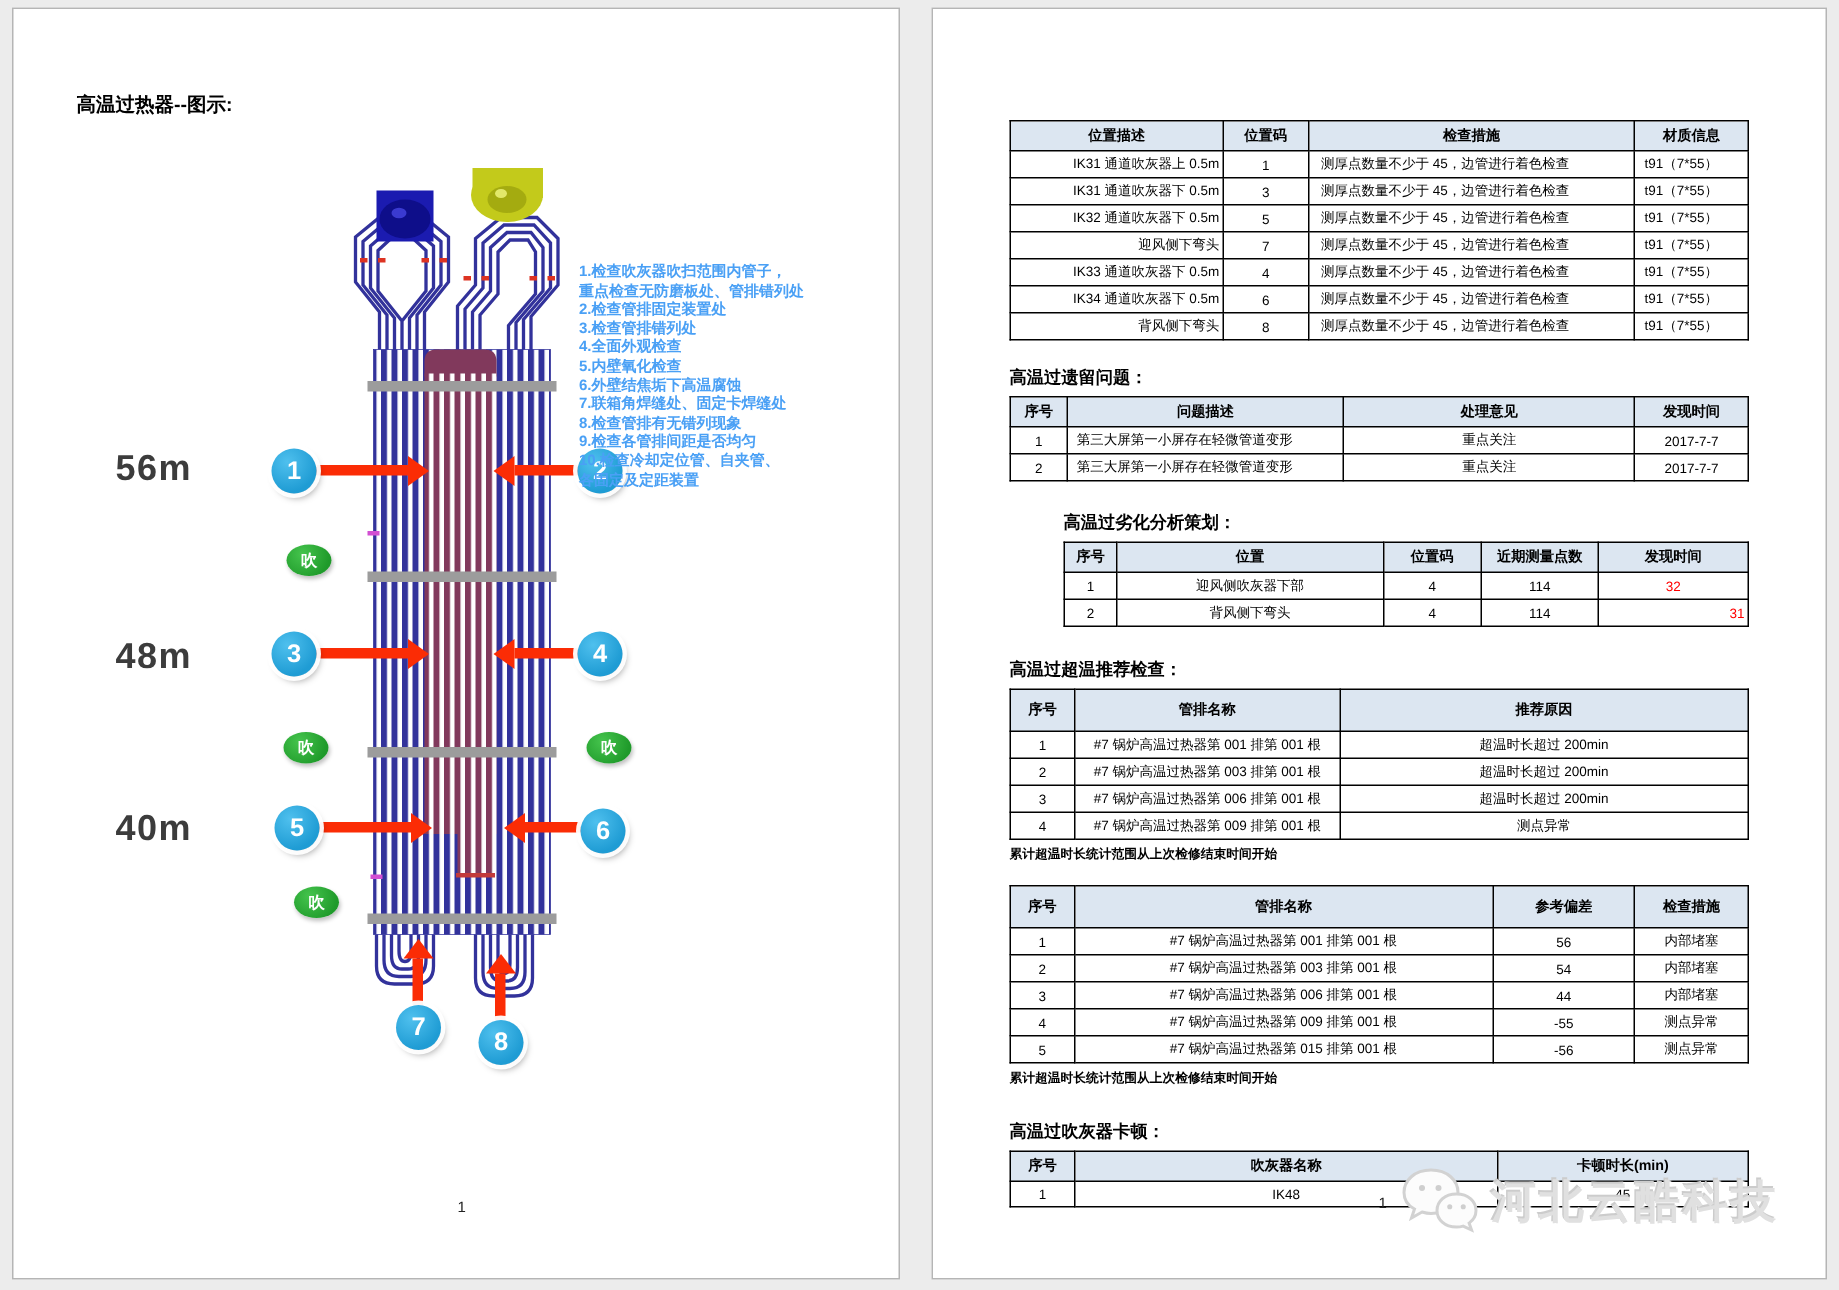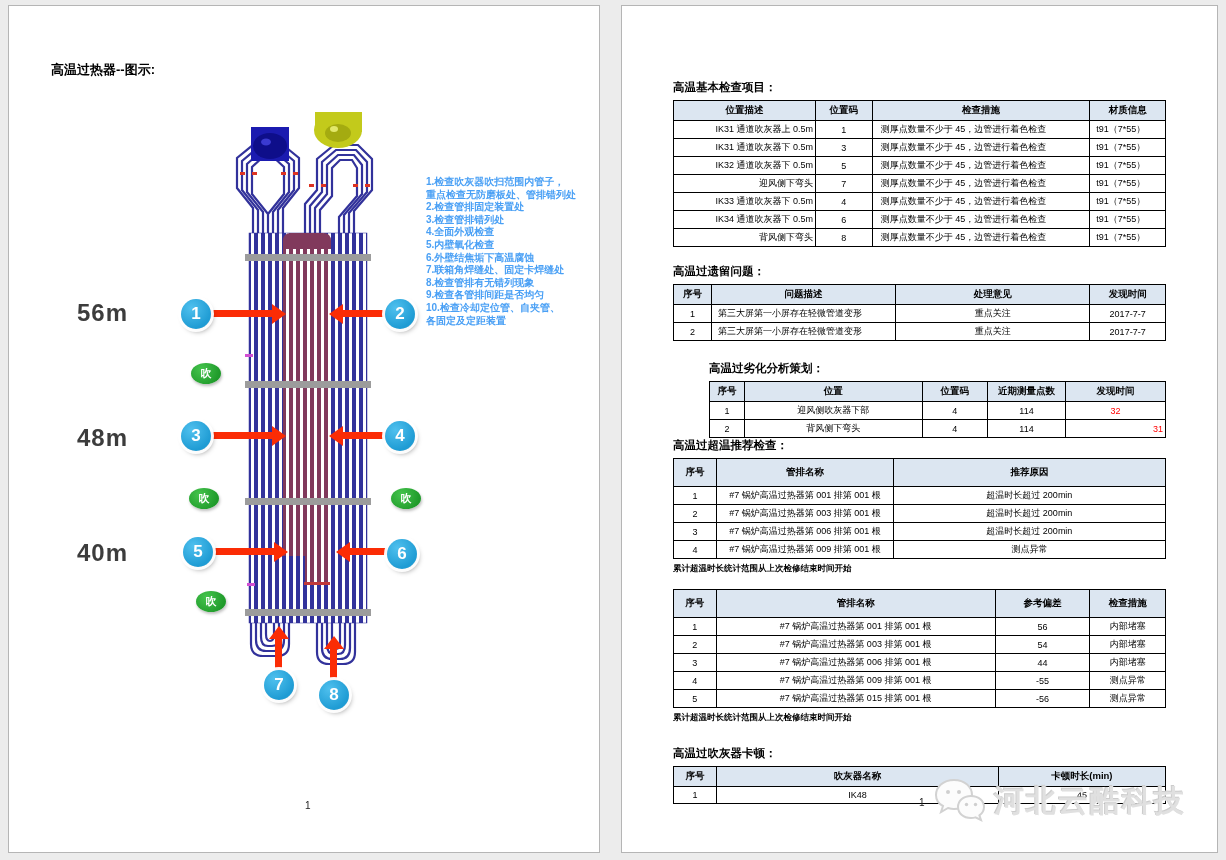--- a/index.html
+++ b/index.html
@@ -35,21 +35,21 @@
     border-top:10px solid transparent;border-bottom:10px solid transparent;border-right:14px solid #fb2c05;}
   .arrow-u::before{content:"";position:absolute;top:-13px;left:-6.5px;width:0;height:0;
     border-left:10px solid transparent;border-right:10px solid transparent;border-bottom:13px solid #fb2c05;}
   .blow{
     position:absolute;width:30px;height:21px;border-radius:50%;
     background:radial-gradient(circle at 35% 30%, #45c44d, #1f9a2a 75%);
     color:#fff;font-size:11px;font-weight:bold;display:flex;align-items:center;justify-content:center;
     box-shadow:1px 2px 3px rgba(0,0,0,.25);
   }
   .notes{position:absolute;left:377px;top:170px;width:228px;font-size:10px;line-height:12.6px;
-    color:#4aa0f5;font-weight:bold;margin-left:40px;}
+    color:#4aa0f5;font-weight:bold;}
   .notes span{display:block;}
   .page-num{position:absolute;font-size:10px;color:#222;}
   .pn-left{left:296px;top:794px;}
   .pn-right{left:297px;top:791px;}
 
   
   .content{position:absolute;left:51px;top:0;width:493px;}
   .section-title{font-size:11.5px;font-weight:bold;margin-bottom:5px;}
   .section-title.red{color:#ff0000;}
   .footnote{font-size:8.5px;font-weight:bold;margin-top:4px;}
@@ -63,21 +63,21 @@
   .t1 td:nth-child(1){text-align:right;padding-left:5px;}
   .t1 td:nth-child(3){text-align:left;padding-left:8px;}
   .t1 td:nth-child(4){text-align:left;padding-left:6px;}
   .t2 th:nth-child(1){width:7%;} .t2 th:nth-child(2){width:38%;} .t2 th:nth-child(3){width:40%;} .t2 th:nth-child(4){width:15%;}
   .t2 td:nth-child(2){text-align:left;padding-left:6px;}
   .t3 th:nth-child(1){width:7%;} .t3 th:nth-child(2){width:40%;} .t3 th:nth-child(3){width:14%;} .t3 th:nth-child(4){width:17%;} .t3 th:nth-child(5){width:22%;}
   .t4 th:nth-child(1){width:8%;} .t4 th:nth-child(2){width:36%;} .t4 th:nth-child(3){width:56%;}
   .t5 th:nth-child(1){width:8%;} .t5 th:nth-child(2){width:58%;} .t5 th:nth-child(3){width:19%;} .t5 th:nth-child(4){width:15%;}
   .t6 th:nth-child(1){width:8%;} .t6 th:nth-child(2){width:58%;} .t6 th:nth-child(3){width:34%;}
   .s1{margin-top:74px;} .s2{margin-top:17px;} .s3{margin-top:20px;margin-left:36px;}
-  .s4{} .s5{margin-top:14px;} .s6{margin-top:22px;}
+  .s4{margin-top:21px;} .s5{margin-top:14px;} .s6{margin-top:22px;}
 
   .watermark{position:absolute;left:310px;top:770px;display:flex;align-items:center;
     color:#e0e0e0;font-size:30px;font-weight:bold;letter-spacing:2px;
     text-shadow:-1px -1px 0 #cccccc, 1px 1px 1px #ffffff;}
   .watermark svg{margin-right:6px;}
 </style>
 </head>
 <body>
 
 <div class="page page-left">
@@ -228,21 +228,20 @@
     <span>各固定及定距装置</span>
   </div>
 
   <div class="page-num pn-left">1</div>
 </div>
 
 <div class="page page-right">
   <div class="content">
 
     <div class="section s1">
-      <div class="section-title">高温基本检查项目：</div>
       <table class="t1">
           <thead>
             <tr>
               <th>位置描述</th>
               <th>位置码</th>
               <th>检查措施</th>
               <th>材质信息</th>
             </tr>
           </thead>
           <tbody>

